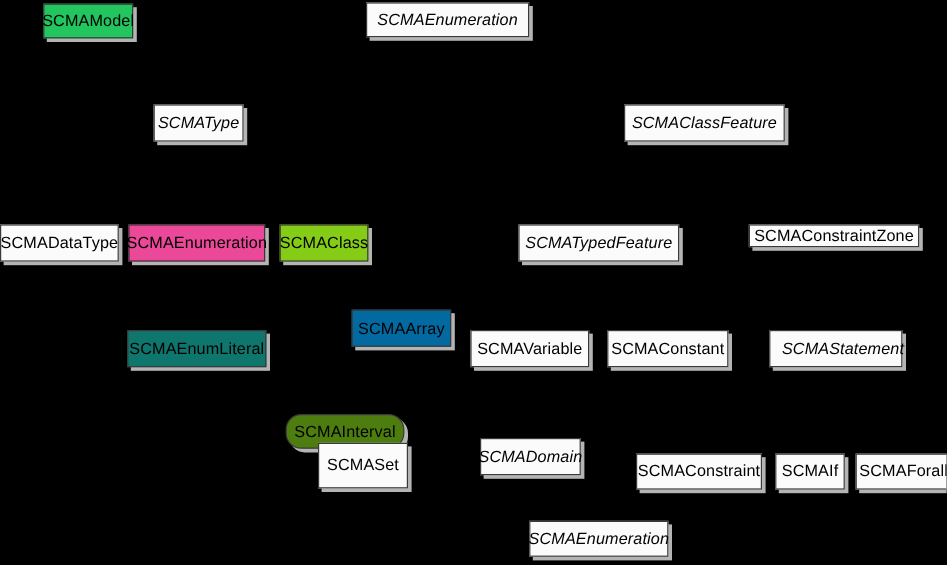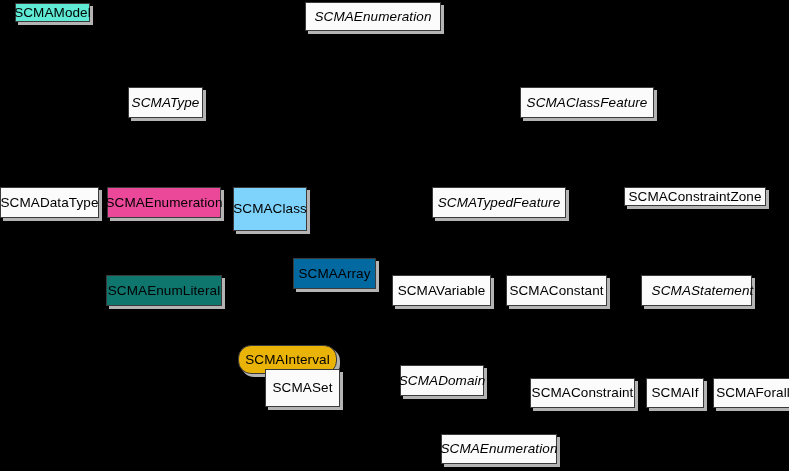--- a/index.html
+++ b/index.html
@@ -163,39 +163,39 @@
         <line x1="696.5" y1="342" x2="696.5" y2="306" stroke="#000000" stroke-width="1"></line>
         <polygon points="692.5,313 696.5,306 700.5,313" fill="#000000" stroke="#000000" stroke-width="1"></polygon>
       </g>
       <g>
         <line x1="499" y1="434" x2="499" y2="421" stroke="#000000" stroke-width="1"></line>
         <line x1="499" y1="421" x2="582.5" y2="421" stroke="#000000" stroke-width="1"></line>
         <line x1="582.5" y1="421" x2="582.5" y2="408" stroke="#000000" stroke-width="1"></line>
         <polygon points="578.5,415 582.5,408 586.5,415" fill="#000000" stroke="#000000" stroke-width="1"></polygon>
       </g>
     </svg>
-<div class="uml-node" style="left: 15px; top: 3px; width: 75px; height: 19px; background: #5eead4; border-color: rgb(58, 58, 58); box-shadow: rgb(180, 180, 180) 3px 3px 0px 0px;">
+<div class="uml-node" style="left: 36px; top: 3px; width: 75px; height: 29px; background: #22c55e; border-color: rgb(58, 58, 58); box-shadow: rgb(180, 180, 180) 3px 3px 0px 0px;">
       <span class="node-label">SCMAModel</span>
     </div>
     <div class="uml-node abstract" style="left: 305px; top: 2px; width: 136px; height: 29px; background: rgb(251, 251, 251); border-color: rgb(58, 58, 58); box-shadow: rgb(180, 180, 180) 3px 3px 0px 0px;">
       <span class="node-label">SCMAEnumeration</span>
     </div>
     <div class="uml-node abstract" style="left: 128px; top: 87px; width: 75px; height: 31px; background: rgb(251, 251, 251); border-color: rgb(58, 58, 58); box-shadow: rgb(180, 180, 180) 3px 3px 0px 0px;">
       <span class="node-label">SCMAType</span>
     </div>
     <div class="uml-node abstract" style="left: 520px; top: 87px; width: 134px; height: 31px; background: rgb(251, 251, 251); border-color: rgb(58, 58, 58); box-shadow: rgb(180, 180, 180) 3px 3px 0px 0px;">
       <span class="node-label">SCMAClassFeature</span>
     </div>
     <div class="uml-node" style="left: 0px; top: 187px; width: 99px; height: 31px; background: rgb(251, 251, 251); border-color: rgb(58, 58, 58); box-shadow: rgb(180, 180, 180) 3px 3px 0px 0px;">
       <span class="node-label">SCMADataType</span>
     </div>
     <div class="uml-node" style="left: 107px; top: 187px; width: 114px; height: 31px; background: #ec4899; border-color: rgb(58, 58, 58); box-shadow: rgb(180, 180, 180) 3px 3px 0px 0px;">
       <span class="node-label">SCMAEnumeration</span>
     </div>
-    <div class="uml-node" style="left: 233px; top: 187px; width: 74px; height: 44px; background: #7dd3fc; border-color: rgb(58, 58, 58); box-shadow: rgb(180, 180, 180) 3px 3px 0px 0px;">
+    <div class="uml-node" style="left: 233px; top: 187px; width: 74px; height: 31px; background: #84cc16; border-color: rgb(58, 58, 58); box-shadow: rgb(180, 180, 180) 3px 3px 0px 0px;">
       <span class="node-label">SCMAClass</span>
     </div>
     <div class="uml-node abstract" style="left: 432px; top: 187px; width: 134px; height: 31px; background: rgb(251, 251, 251); border-color: rgb(58, 58, 58); box-shadow: rgb(180, 180, 180) 3px 3px 0px 0px;">
       <span class="node-label">SCMATypedFeature</span>
     </div>
     <div class="uml-node" style="left: 624px; top: 187px; width: 142px; height: 19px; background: rgb(251, 251, 251); border-color: rgb(58, 58, 58); box-shadow: rgb(180, 180, 180) 3px 3px 0px 0px;">
       <span class="node-label">SCMAConstraintZone</span>
     </div>
     <div class="uml-node" style="left: 106px; top: 275px; width: 116px; height: 31px; background: #0f766e; border-color: rgb(58, 58, 58); box-shadow: rgb(180, 180, 180) 3px 3px 0px 0px;">
       <span class="node-label">SCMAEnumLiteral</span>
@@ -205,21 +205,21 @@
     </div>
     <div class="uml-node" style="left: 392px; top: 275px; width: 99px; height: 31px; background: rgb(251, 251, 251); border-color: rgb(58, 58, 58); box-shadow: rgb(180, 180, 180) 3px 3px 0px 0px;">
       <span class="node-label">SCMAVariable</span>
     </div>
     <div class="uml-node" style="left: 506px; top: 275px; width: 101px; height: 31px; background: rgb(251, 251, 251); border-color: rgb(58, 58, 58); box-shadow: rgb(180, 180, 180) 3px 3px 0px 0px;">
       <span class="node-label">SCMAConstant</span>
     </div>
     <div class="uml-node abstract" style="left: 641px; top: 275px; width: 111px; height: 31px; background: rgb(251, 251, 251); border-color: rgb(58, 58, 58); box-shadow: rgb(180, 180, 180) 3px 3px 0px 0px; padding-left: 12px;">
       <span class="node-label">SCMAStatement</span>
     </div>
-    <div class="uml-node" style="left: 238px; top: 345px; width: 99px; height: 29px; background: #eab308; border-color: rgb(58, 58, 58); box-shadow: rgb(180, 180, 180) 3px 3px 0px 0px; border-radius: 13px;">
+    <div class="uml-node" style="left: 238px; top: 345px; width: 99px; height: 29px; background: #4d7c0f; border-color: rgb(58, 58, 58); box-shadow: rgb(180, 180, 180) 3px 3px 0px 0px; border-radius: 13px;">
       <span class="node-label">SCMAInterval</span>
     </div>
     <div class="uml-node abstract" style="left: 400px; top: 365px; width: 84px; height: 31px; background: rgb(251, 251, 251); border-color: rgb(58, 58, 58); box-shadow: rgb(180, 180, 180) 3px 3px 0px 0px;">
       <span class="node-label">SCMADomain</span>
     </div>
     <div class="uml-node" style="left: 530px; top: 378px; width: 105px; height: 30px; background: rgb(251, 251, 251); border-color: rgb(58, 58, 58); box-shadow: rgb(180, 180, 180) 3px 3px 0px 0px;">
       <span class="node-label">SCMAConstraint</span>
     </div>
     <div class="uml-node" style="left: 646px; top: 378px; width: 58px; height: 30px; background: rgb(251, 251, 251); border-color: rgb(58, 58, 58); box-shadow: rgb(180, 180, 180) 3px 3px 0px 0px;">
       <span class="node-label">SCMAIf</span>

